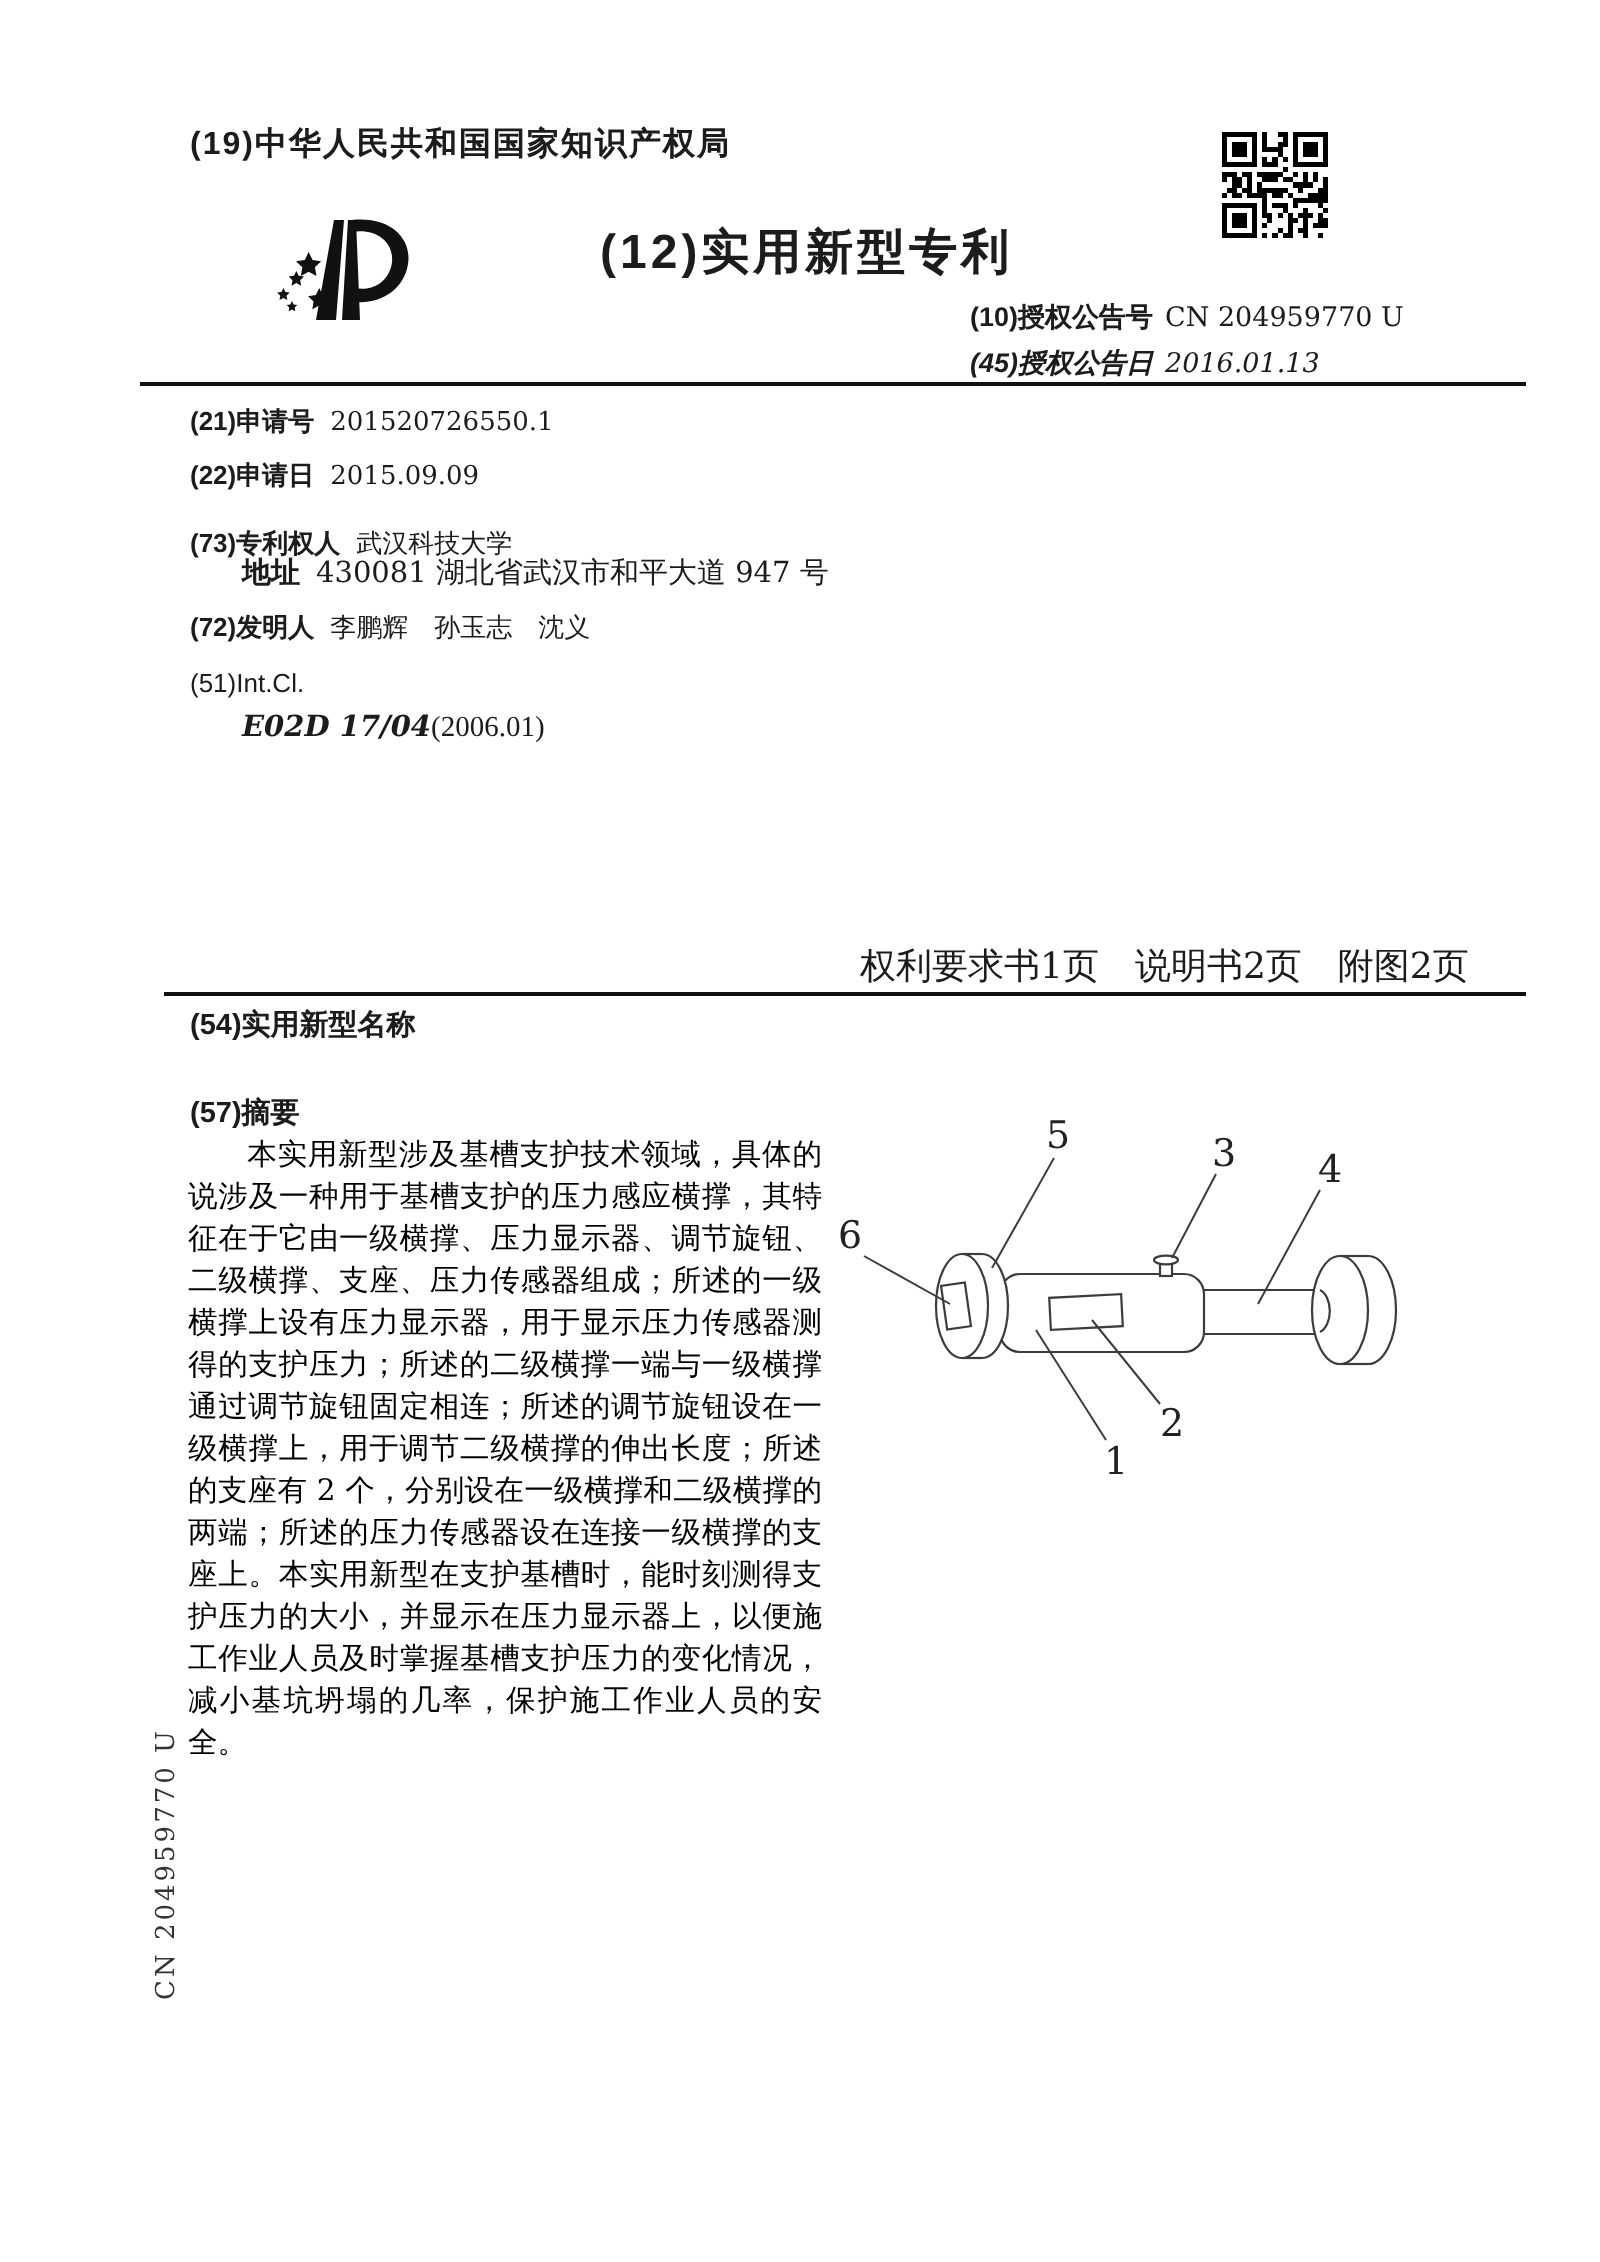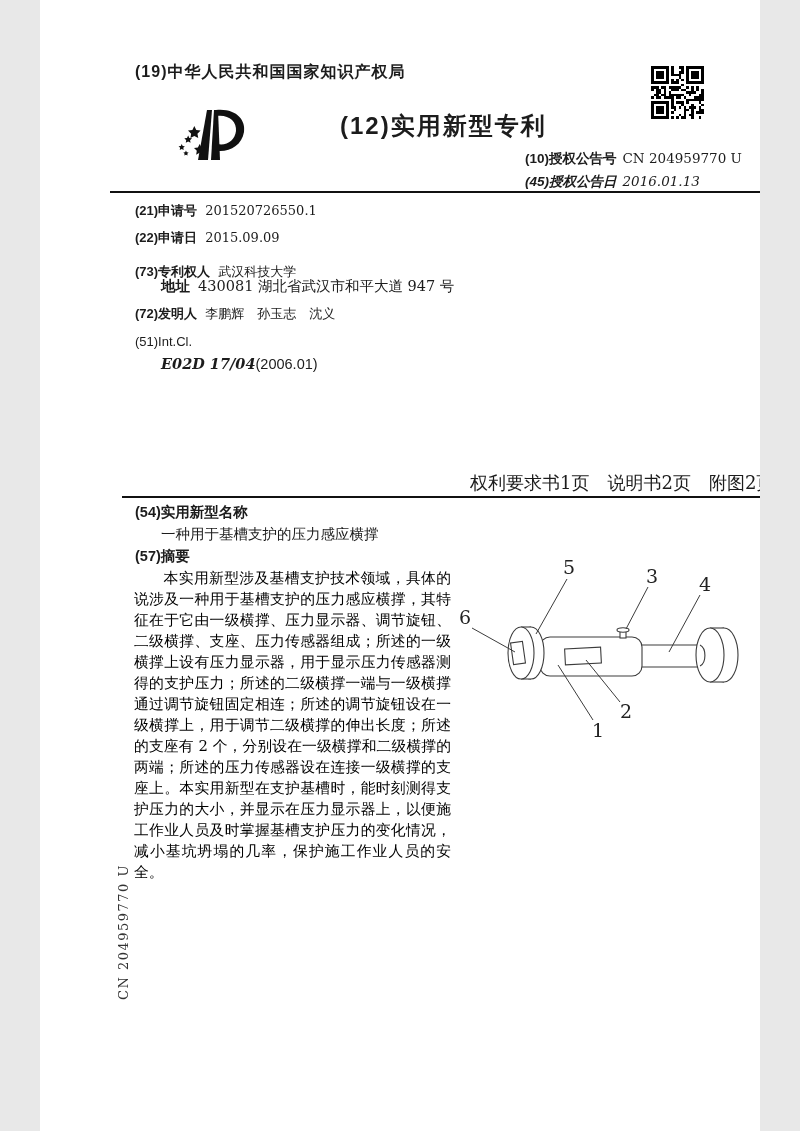--- a/index.html
+++ b/index.html
@@ -1,18 +1,18 @@
 <!DOCTYPE html>
 <html><head>
 <meta charset="utf-8">
 <style>
   html,body{margin:0;padding:0;background:#e8e8e8;}
   #page{
     position:relative;
-    width:720px;height:1131px;
+    width:800px;height:1131px;
     margin:0 auto;
     background:#ffffff;
     overflow:hidden;
     font-family:"Liberation Sans",sans-serif;
     color:#1c1c1c;
   }
   .abs{position:absolute;}
 
   .office-line{left:95px;top:62px;font-size:16px;font-weight:600;letter-spacing:1px;}
   .doc-type{left:300px;top:110px;font-size:24px;font-weight:700;letter-spacing:2px;}
@@ -29,21 +29,21 @@
   .rule1{left:70px;top:191px;width:693px;}
   .rule2{left:82px;top:496px;width:681px;}
 
   .bib-row{left:95px;font-size:13px;white-space:nowrap;}
   .bib-row .lbl{font-weight:bold;}
   .bib-row .val{font-family:"DejaVu Serif","Liberation Serif",serif;margin-left:8px;}
   .bib-sub{left:121px;font-size:14.5px;white-space:nowrap;}
   .bib-sub .lbl{font-weight:bold;}
   .bib-sub .val{font-family:"DejaVu Serif","Liberation Serif",serif;margin-left:8px;}
   .intcl-class{font-family:"DejaVu Serif","Liberation Serif",serif;font-style:italic;font-weight:bold;}
-  .intcl-ver{font-family:Liberation Sans, sans-serif;text-align:center;}
+  .intcl-ver{font-family:Liberation Serif, serif;text-align:center;}
 
   .pages-info{left:430px;top:471px;width:270px;text-align:right;font-size:18px;
     font-family:"DejaVu Serif","Liberation Serif",serif;white-space:nowrap;}
 
   .sec-label{left:95px;font-size:14.5px;font-weight:bold;}
   .sec-value{left:121px;font-size:14.5px;font-family:"DejaVu Serif","Liberation Serif",serif;}
 
   .abstract{
     left:94px;top:567px;width:317px;
     font-size:14.8px;line-height:21px;
@@ -258,21 +258,20 @@
     <span>(51)Int.Cl.</span>
   </div>
   <div class="abs bib-sub" style="top:355px;">
     <span class="intcl-class">E02D 17/04</span><span class="intcl-ver">(2006.01)</span>
   </div>
 
   <div class="abs pages-info">权利要求书1页　说明书2页　附图2页</div>
   <div class="abs rule rule2"></div>
 
   <div class="abs sec-label" style="top:503px;">(54)实用新型名称</div>
-  <div class="abs sec-value" style="top:525px;">一种用于基槽支护的压力感应横撑</div>
 
   <div class="abs sec-label" style="top:547px;">(57)摘要</div>
   <div class="abs abstract">本实用新型涉及基槽支护技术领域，具体的说涉及一种用于基槽支护的压力感应横撑，其特征在于它由一级横撑、压力显示器、调节旋钮、二级横撑、支座、压力传感器组成；所述的一级横撑上设有压力显示器，用于显示压力传感器测得的支护压力；所述的二级横撑一端与一级横撑通过调节旋钮固定相连；所述的调节旋钮设在一级横撑上，用于调节二级横撑的伸出长度；所述的支座有 2 个，分别设在一级横撑和二级横撑的两端；所述的压力传感器设在连接一级横撑的支座上。本实用新型在支护基槽时，能时刻测得支护压力的大小，并显示在压力显示器上，以便施工作业人员及时掌握基槽支护压力的变化情况，减小基坑坍塌的几率，保护施工作业人员的安全。</div>
 
   <div class="abs figure-box">
     <svg viewBox="0 0 330 208" xmlns="http://www.w3.org/2000/svg">
       <g fill="#fff" stroke="#3c3c3c" stroke-width="1.1">
 
         <rect x="191" y="97" width="70" height="22" rx="3"></rect>
 

